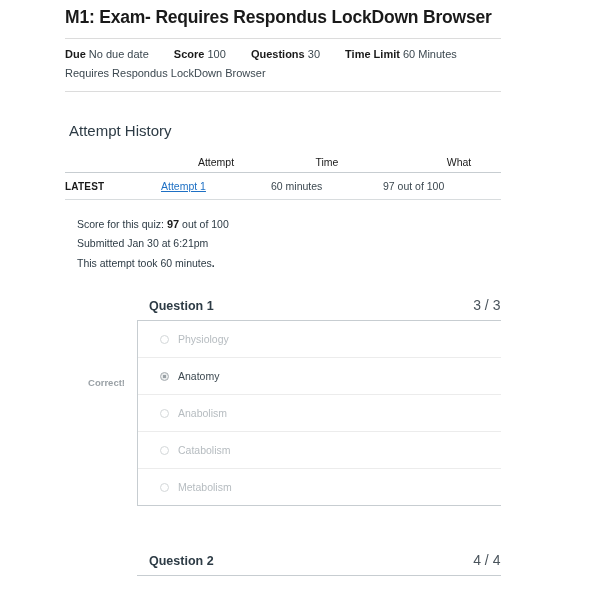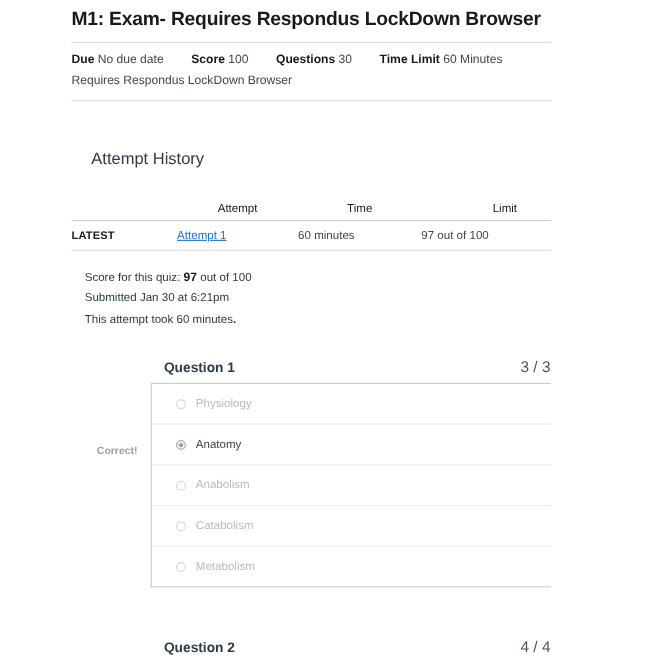--- a/index.html
+++ b/index.html
@@ -68,21 +68,21 @@
     color: #3c4850;
     padding: 1px 0 9px 0;
     line-height: 1.45;
   }
 
   
   .section-title {
     font-size: 15px;
     font-weight: normal;
     color: #2d3b45;
-    margin: 18px;
+    margin: 4px;
     padding: 26px 0 13px 0;
   }
   table.attempts {
     border-collapse: collapse;
     width: 100%;
     font-size: 10.5px;
   }
   table.attempts th {
     text-align: center;
     font-weight: normal;
@@ -234,21 +234,21 @@
     <hr class="hr">
 
     <h2 class="section-title">Attempt History</h2>
 
     <table class="attempts">
       <thead>
         <tr>
           <th class="col-kind"></th>
           <th class="col-attempt">Attempt</th>
           <th class="col-time">Time</th>
-          <th class="col-score">Limit</th>
+          <th class="col-score">What</th>
         </tr>
       </thead>
       <tbody>
         <tr>
           <td>
             <span class="latest-tag">LATEST</span>
           </td>
           <td>
             <a class="attempt-link" href="#">Attempt 1</a>
           </td>

